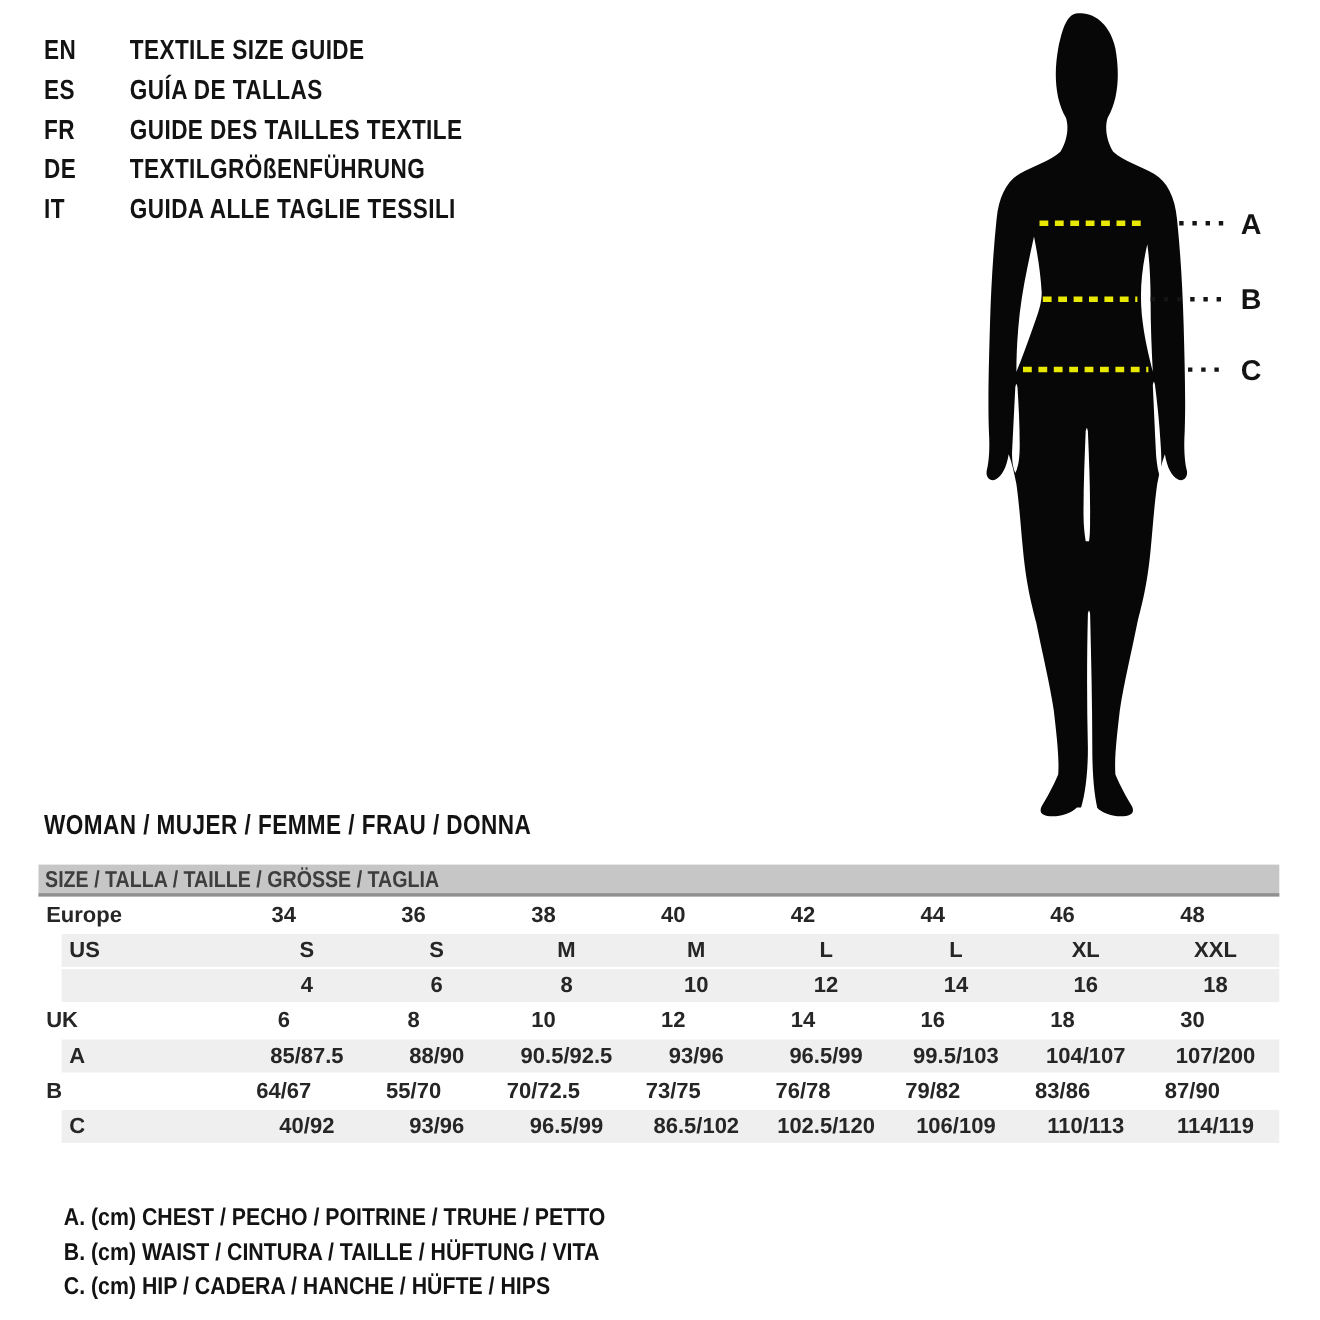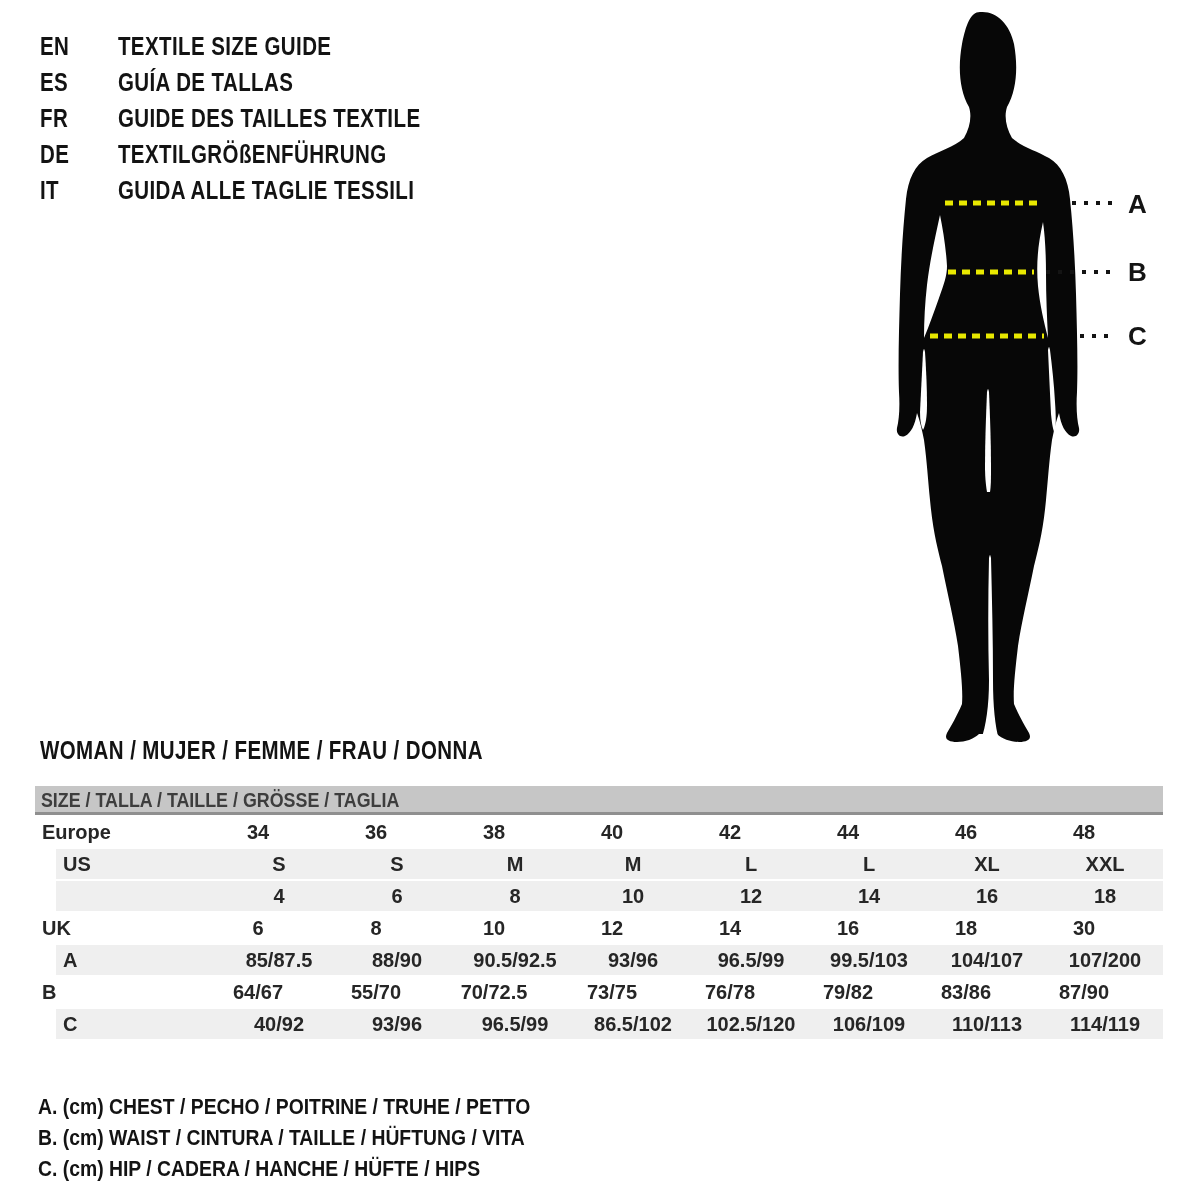--- a/index.html
+++ b/index.html
@@ -24,21 +24,21 @@
   
   .size-table{position:absolute;left:35px;top:786px;width:1128px;}
   .t-header{height:26px;line-height:27px;background:#c6c6c6;border-bottom:3px solid #8f8f8f;margin-bottom:2px;}
   .t-header-text{display:inline-block;padding-left:7px;font-size:21px;font-weight:bold;color:#3d3d3d;transform:scaleX(0.85);transform-origin:left center;white-space:nowrap;}
   .t-row{display:flex;height:30px;line-height:30px;margin-bottom:2px;font-size:20px;font-weight:bold;color:#262626;background:#ffffff;}
   .t-row.shaded{background:#efefef;margin-left:21px;}
   .t-label{width:164px;flex:0 0 auto;padding-left:7px;box-sizing:border-box;}
   .t-cell{width:118px;flex:0 0 auto;text-align:center;}
 
   
-  .legend{position:absolute;left:38px;top:1091px;}
+  .legend{position:absolute;left:58px;top:1091px;}
   .legend-line{height:31px;line-height:31px;font-size:22px;font-weight:bold;color:#131313;transform:scaleX(0.88);transform-origin:left center;white-space:nowrap;}
 </style>
 </head>
 <body>
 
 <div class="canvas">
 
   <div class="lang-block">
       <div class="lang-row cond">
         <span class="lang-code">EN</span>

